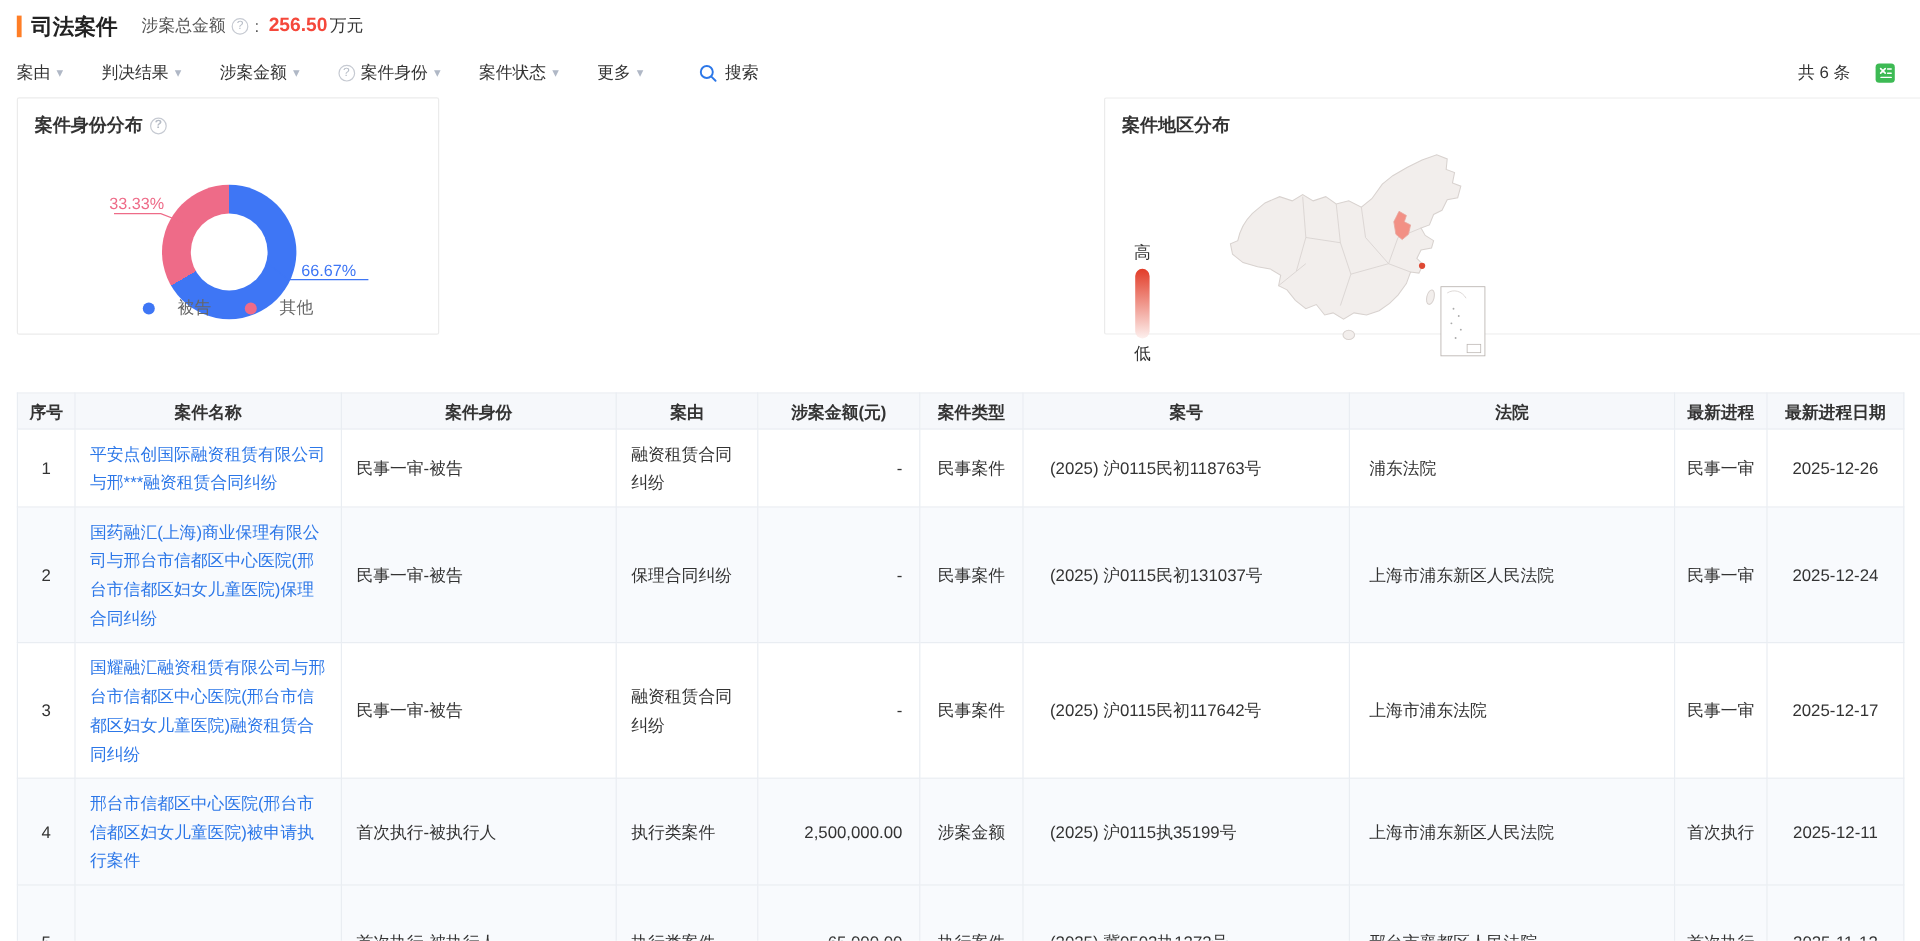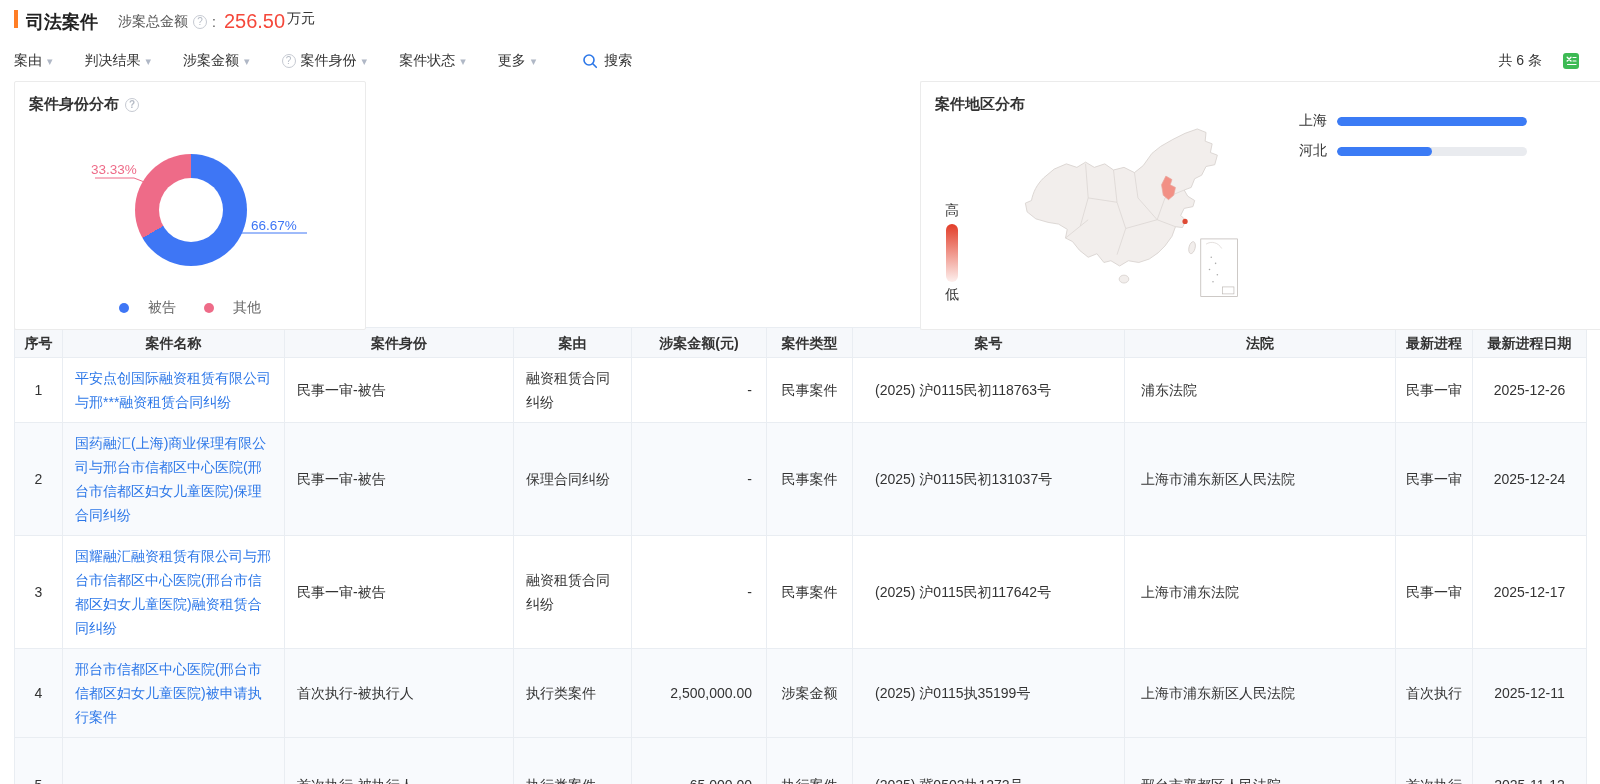--- a/index.html
+++ b/index.html
@@ -8,44 +8,44 @@
     --bar-blue:#3b7bf5; --bar-track:#e9ebef;
     --map-fill:#f2eeec; --map-stroke:#d8d2cf; --hebei-fill:#f29085; --shanghai-fill:#de4934;
     --thead-bg:#f6f8fb; --row-alt-bg:#f8fafd; --border-color:#e9edf2;
     --tab-bg:#f2f3f5; --tab-text:#bdc2ca; --excel-green:#3dba54; --grad-top:#e23c28;
   }
   *{box-sizing:border-box;margin:0;padding:0}
   body{background:#fff;font-family:"Liberation Sans","DejaVu Sans",sans-serif;color:#333}
   .page{position:relative;width:1600px;height:784px;overflow:hidden;background:#fff}
 
   
-  .hdr{display:flex;padding:10px 16px 0 14px;height:34px}
+  .hdr{display:flex;align-items:center;padding:10px 16px 0 14px;height:34px}
   .hdr .bar{width:4px;height:18px;background:var(--orange-bar);margin-right:8px}
   .hdr .title{font-size:18px;font-weight:bold;color:#222}
   .hdr .sub{margin-left:20px;font-size:14px;color:#555;display:flex;align-items:center;gap:5px}
   .qmark{display:inline-flex;align-items:center;justify-content:center;width:14px;height:14px;border:1px solid #c6cad2;
          border-radius:50%;color:#b6bcc6;font-size:10px;line-height:1;flex:0 0 auto}
-  .hdr .val{font-size:20px;color:var(--value-red);margin-left:8px;font-weight:400}
+  .hdr .val{font-size:16px;color:var(--value-red);margin-left:8px;font-weight:700}
   .hdr .unit{font-size:14px;color:#333;margin-left:2px}
 
   
   .tabs{display:flex;gap:2px;margin:6px 0 0 14px;height:32px}
   .tab{padding:0 15px;line-height:32px;font-size:15px;background:var(--tab-bg);color:var(--tab-text);cursor:pointer;white-space:nowrap}
   .tab.active{background:var(--accent-blue);color:#fff}
 
   
   .fbar{position:relative;display:flex;align-items:center;margin:14px 14px 0;height:26px;font-size:14px;color:#333}
   .f-item{display:flex;align-items:center;gap:5px;margin-right:32px;cursor:pointer;white-space:nowrap}
   .caret{color:#b0b8c6;font-size:11px;line-height:1}
   .f-search{display:flex;align-items:center;gap:6px;cursor:pointer;margin-left:14px}
   .f-right{margin-left:auto;display:flex;align-items:center;gap:20px;padding-right:6px;color:#333}
 
   
   .panels{position:relative;margin-top:7px;height:231px}
-  .card{position:absolute;top:0;height:249px;border:1px solid #ebebeb;border-radius:2px;background:#fff}
+  .card{position:absolute;top:0;height:198px;border:1px solid #ebebeb;border-radius:2px;background:#fff}
   .card .ctitle{display:flex;align-items:center;gap:6px;padding:13px 0 0 14px;font-size:15px;font-weight:bold;color:#333}
   .card1{left:14px;width:352px}
   .card2{left:372px;width:532px}
   .card3{left:920px;width:680px;border-right:none;border-radius:2px 0 0 2px}
 
   
   .donut{position:absolute;left:120px;top:72px;width:112px;height:112px;border-radius:50%;
          background:conic-gradient(var(--donut-blue) 0 66.67%, var(--donut-pink) 0)}
   .donut::after{content:"";position:absolute;inset:24px;border-radius:50%;background:#fff}
   .lbl-pink{position:absolute;left:76px;top:80px;font-size:13.5px;color:var(--donut-pink)}
@@ -212,34 +212,20 @@
         <ellipse class="prov" cx="158" cy="188" rx="5.5" ry="4.5"></ellipse>
         <rect class="inset" x="246" y="142" width="42" height="66"></rect>
         <path class="pline" d="M252,148 C258,144 266,146 270,153"></path>
         <circle cx="258" cy="163" r="0.9" fill="#aaa"></circle>
           <circle cx="263" cy="170" r="0.9" fill="#aaa"></circle>
         <circle cx="256" cy="177" r="0.9" fill="#aaa"></circle>
           <circle cx="265" cy="183" r="0.9" fill="#aaa"></circle>
         <circle cx="260" cy="191" r="0.9" fill="#aaa"></circle>
         <rect x="271" y="197" width="13" height="8" fill="none" stroke="#b8b2ae" stroke-width="0.7"></rect>
       </svg>
-      <div class="rbars">
-        <div class="rbar-row">
-          <span>上海</span>
-          <span class="rtrack">
-              <span class="rfill full" style="display:block"></span>
-            </span>
-        </div>
-        <div class="rbar-row">
-          <span>河北</span>
-          <span class="rtrack">
-              <span class="rfill half" style="display:block"></span>
-            </span>
-        </div>
-      </div>
     </div>
   </div>
 
   <div class="twrap">
     <table>
       <colgroup>
         <col style="width:48px">
           <col style="width:222px">
           <col style="width:229px">
           <col style="width:118px">

